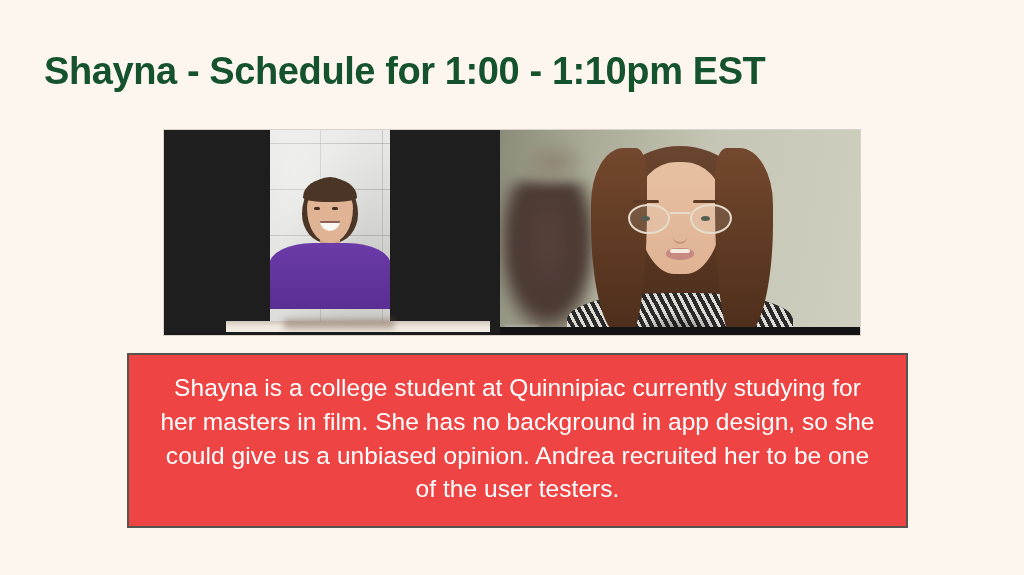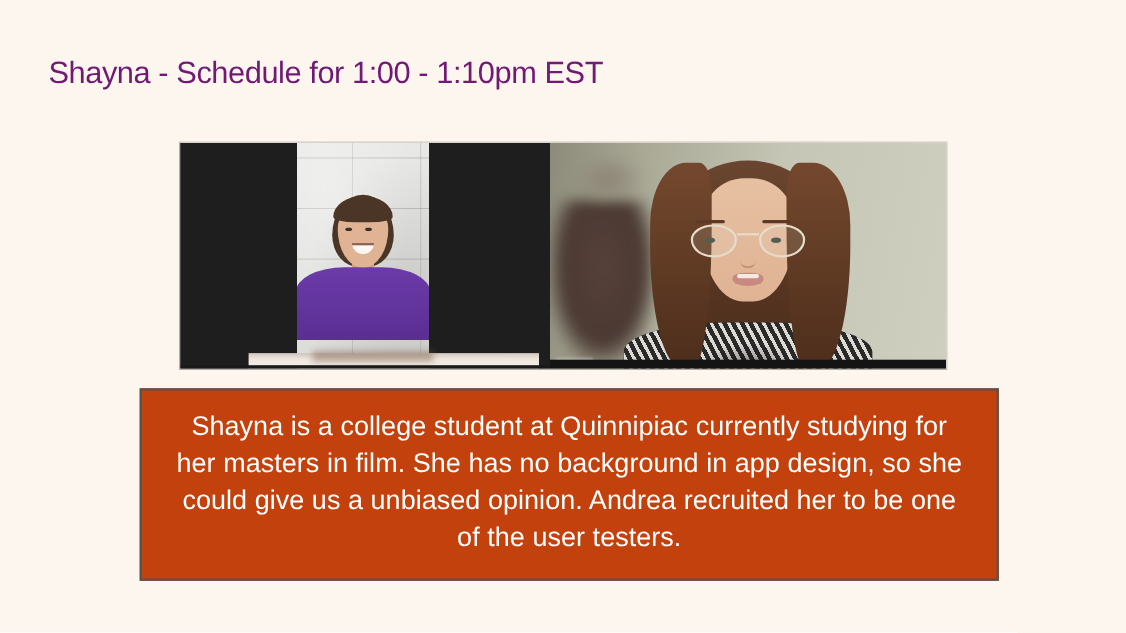--- a/index.html
+++ b/index.html
@@ -17,24 +17,24 @@
     position: absolute;
     inset: 0;
     background: #FDF6EF;
   }
 
   
   #slide-title {
     position: absolute;
     left: 44px;
     top: 50px;
-    font-size: 28px;
-    font-weight: normal;
+    font-size: 38px;
+    font-weight: bold;
     letter-spacing: -0.4px;
-    color: #701a75;
+    color: #14532d;
     white-space: nowrap;
     line-height: 1.15;
   }
 
   
   #video-frame {
     position: absolute;
     left: 163px;
     top: 129px;
     width: 698px;
@@ -392,21 +392,21 @@
   }
 
   
   #caption-box {
     position: absolute;
     left: 127px;
     top: 353px;
     width: 781px;
     height: 175px;
     box-sizing: border-box;
-    background: #c2410c;
+    background: #ef4444;
     border: 2px solid #55544F;
     display: flex;
     align-items: center;
     justify-content: center;
     padding: 6px 26px 10px 26px;
   }
   #caption-text {
     color: #FFFFFF;
     font-size: 24.5px;
     line-height: 1.37;

